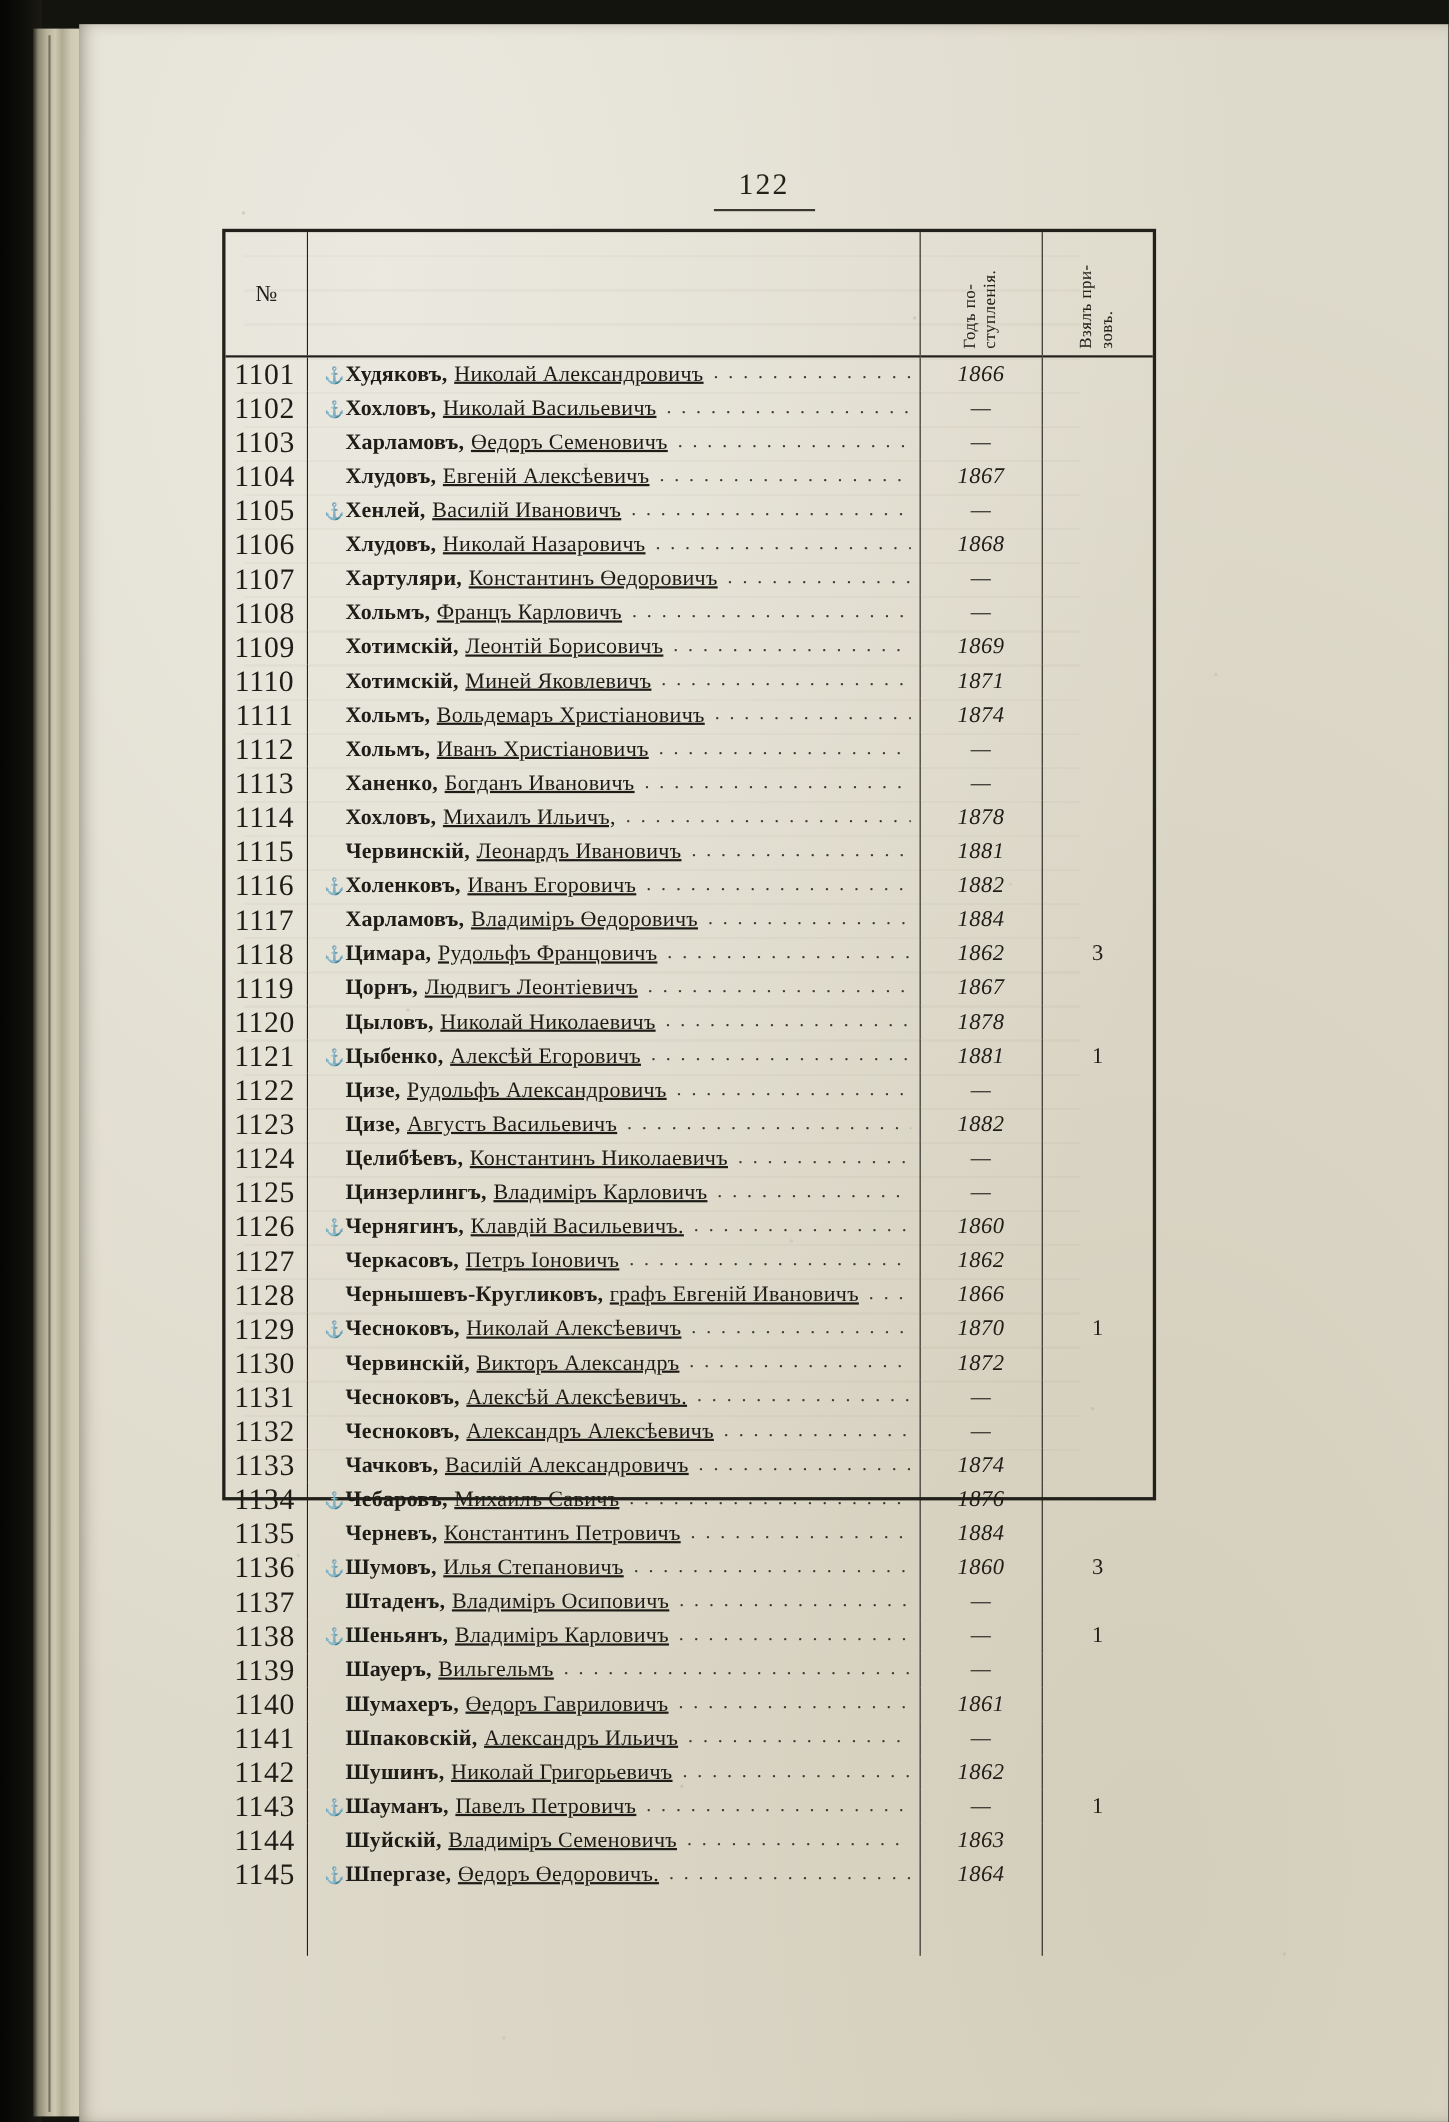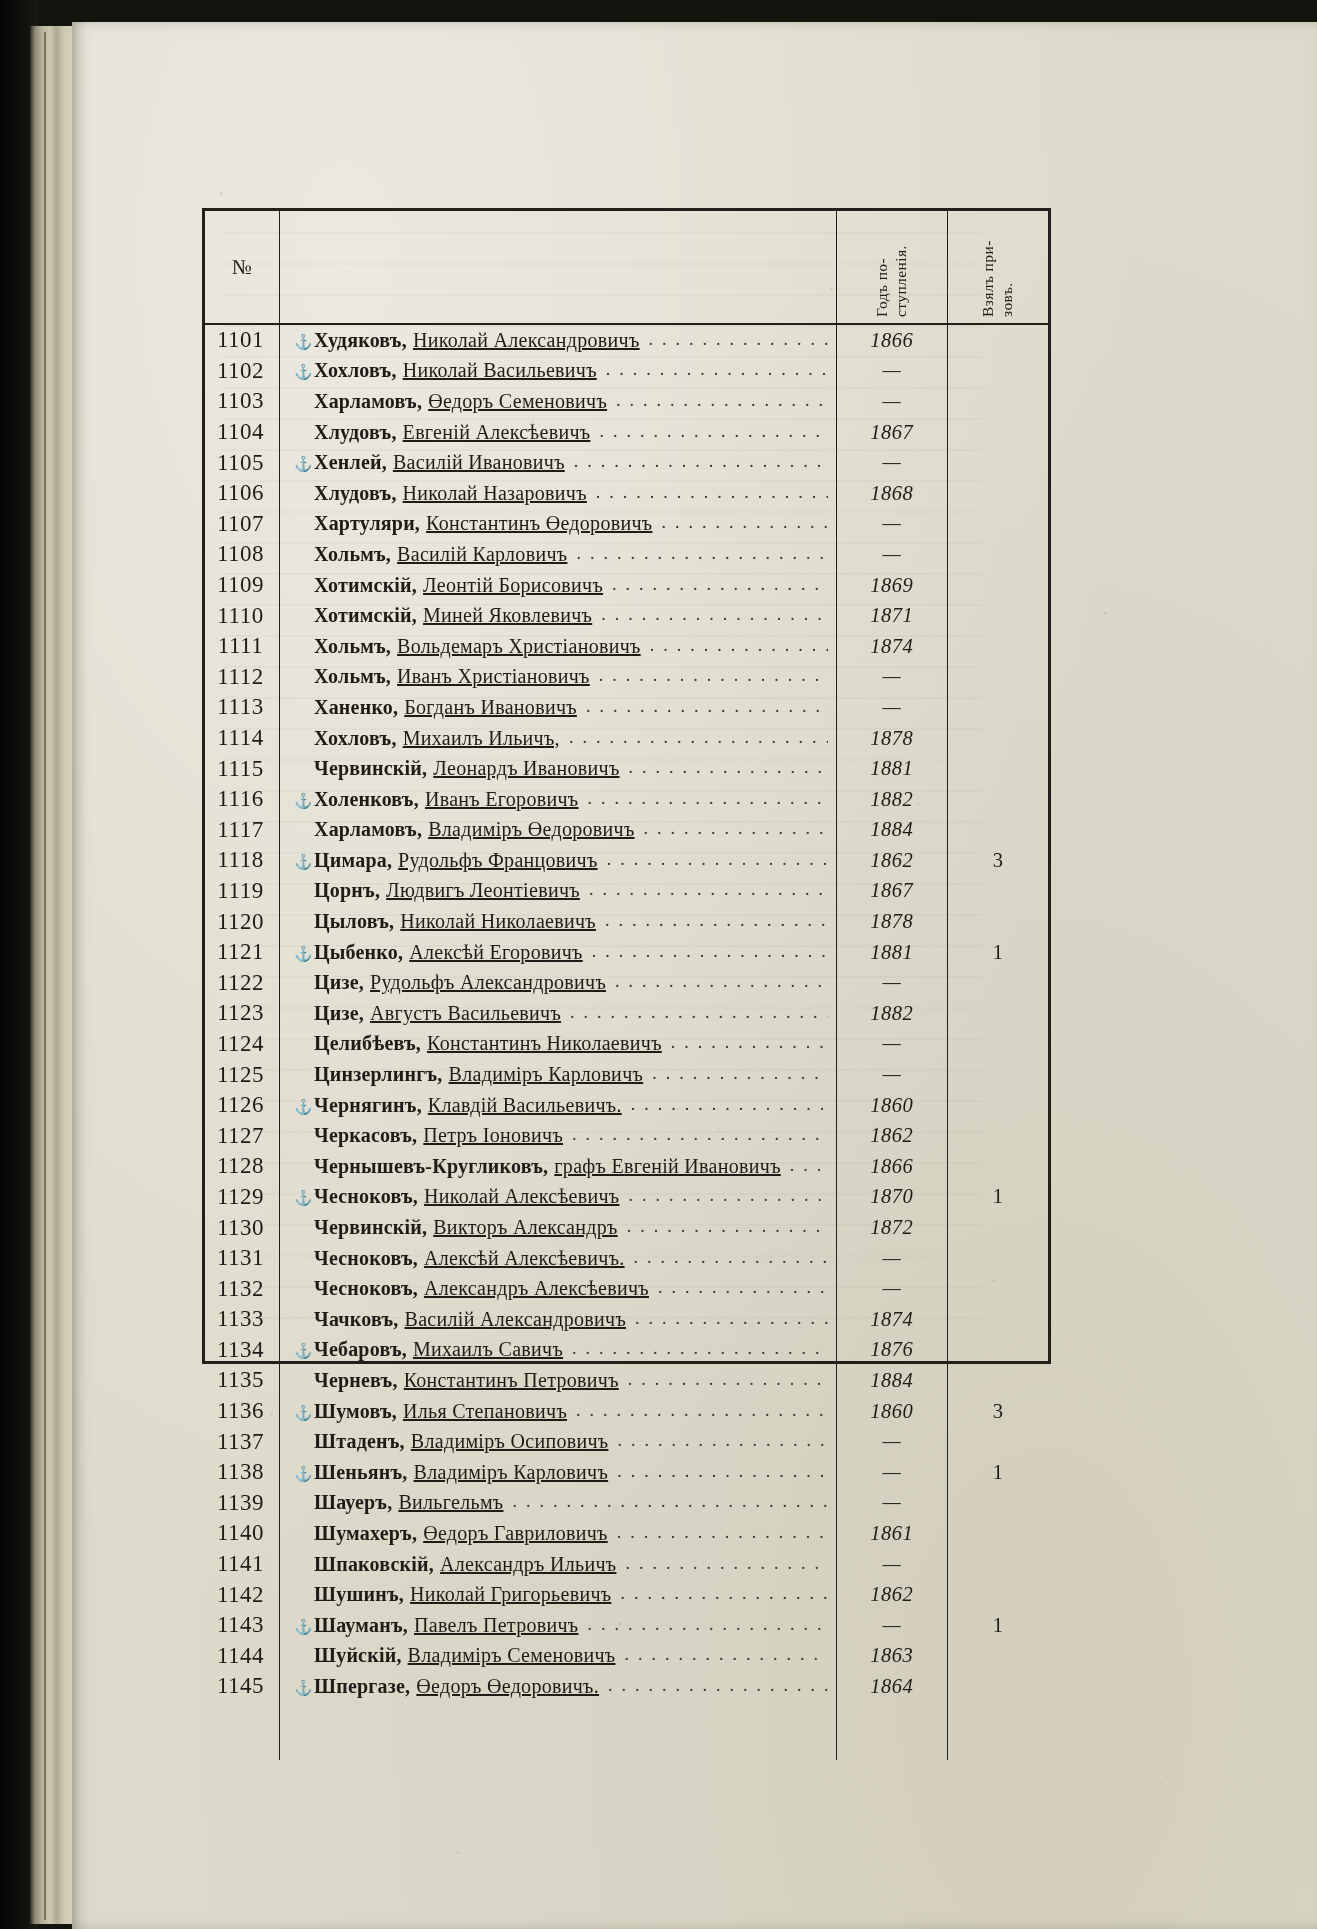--- a/index.html
+++ b/index.html
@@ -142,21 +142,21 @@
     padding: 0;
     height: 30.6px;
     color: #1e1c17;
     font-size: 20px;
     white-space: nowrap;
     overflow: hidden;
   }
   td.num {
     border-right: 1.6px solid #22201a;
     text-align: center;
-    font-size: 23px;
+    font-size: 27px;
     letter-spacing: .5px;
     padding-right: 3px;
   }
   td.name {
     border-right: 1.6px solid #22201a;
     padding: 0 8px 0 14px;
   }
   td.year {
     border-right: 1.6px solid #22201a;
     text-align: center;
@@ -222,20 +222,24 @@
 
 <div id="page">
 
   <div class="gutter"></div>
   <div class="edge-stack"></div>
 
   <div class="sheet">
     <div class="grain"></div>
     <div class="bleed"></div>
 
+    <div class="folio">
+      <div class="folio-num">122</div>
+      <div class="folio-rule"></div>
+    </div>
 
     <div class="table-wrap">
       <table class="reg">
         <colgroup>
           <col class="c-num">
             <col class="c-name">
             <col class="c-year">
             <col class="c-prize">
         </colgroup>
         <thead>
@@ -343,21 +347,21 @@
               </td>
               <td class="year">—</td>
               <td class="prize"></td>
             </tr>
             <tr>
               <td class="num">1108</td>
               <td class="name">
                 <div class="nrow">
                   <span class="anchor"></span>
                   <span class="surname">Хольмъ,</span>
-                  <span class="given">Василій Карловичъ</span>
+                  <span class="given">Францъ Карловичъ</span>
                   <span class="dots">............................................................</span>
                 </div>
               </td>
               <td class="year">—</td>
               <td class="prize"></td>
             </tr>
             <tr>
               <td class="num">1109</td>
               <td class="name">
                 <div class="nrow">

